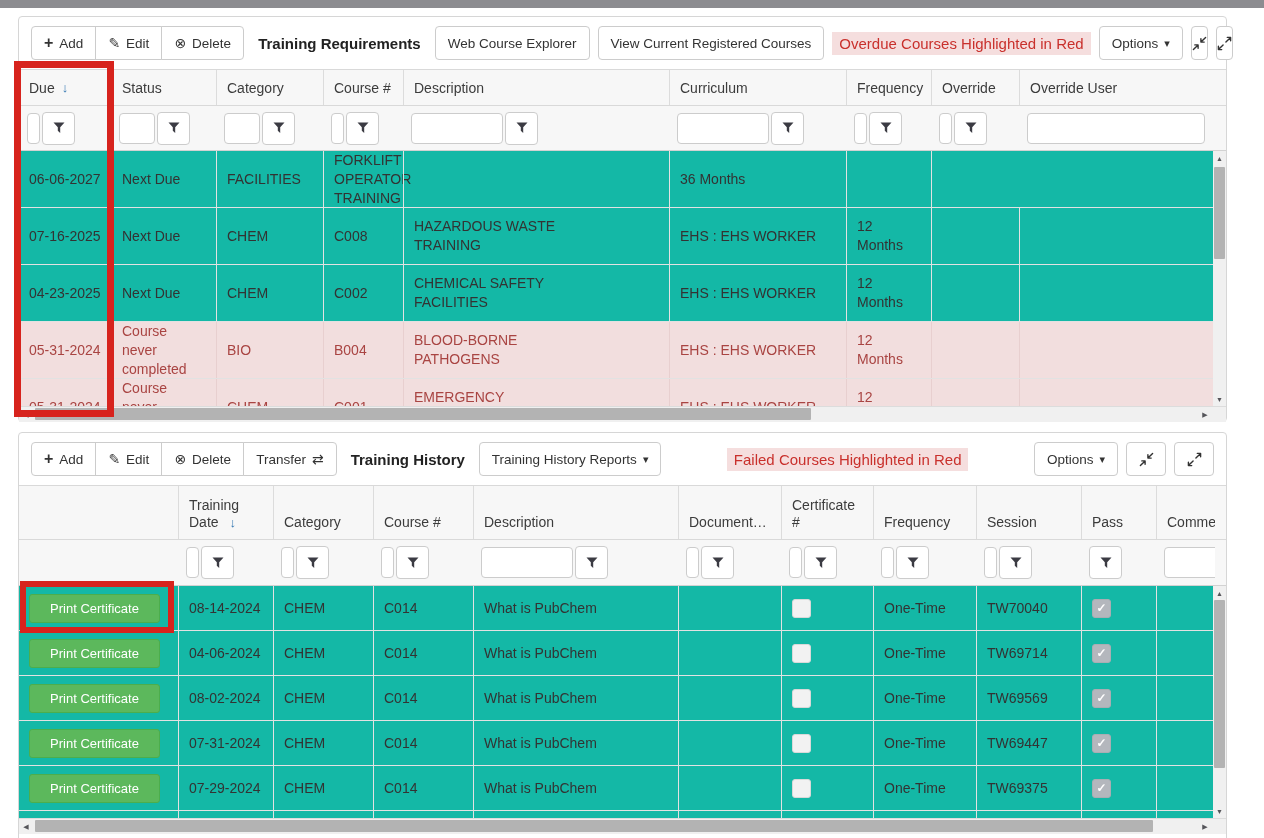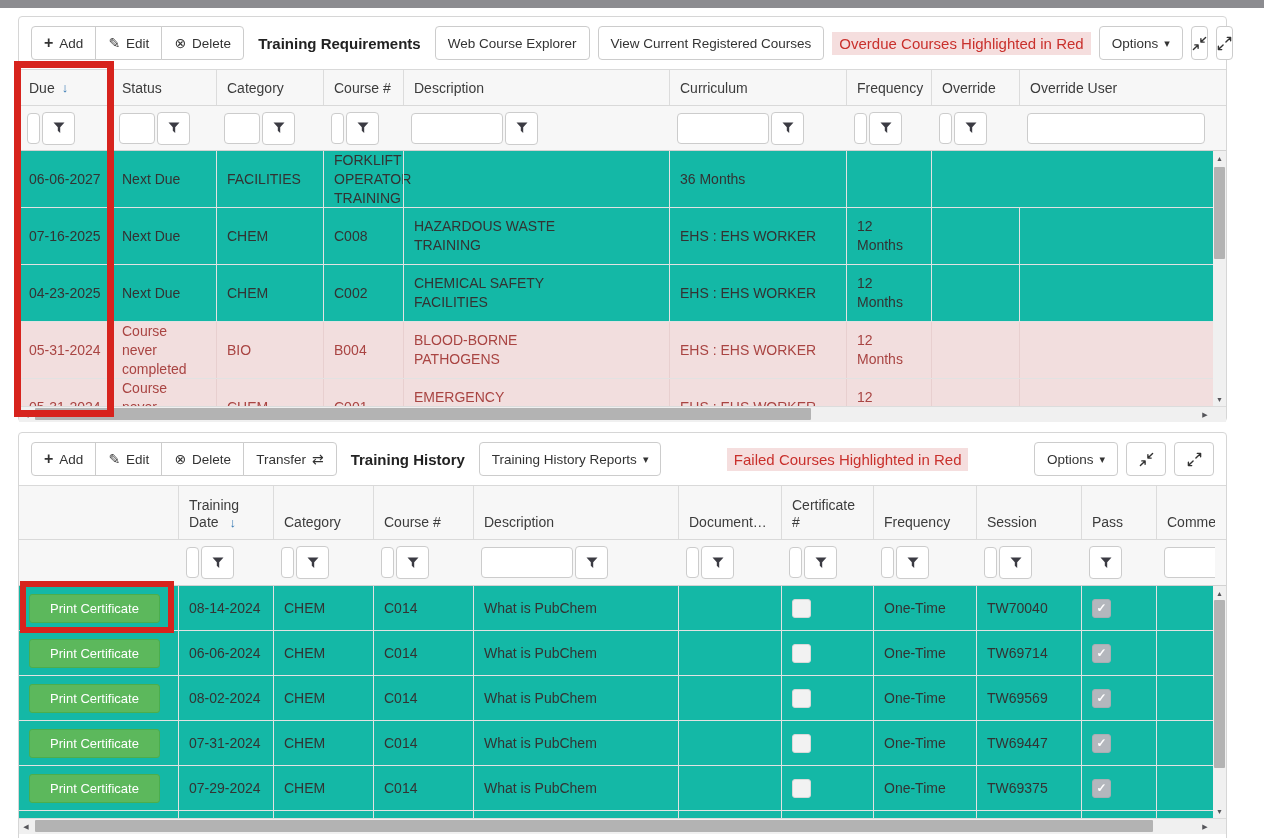--- a/index.html
+++ b/index.html
@@ -447,21 +447,21 @@
         <div class="bc">TW70040</div>
         <div class="bc">
             <span class="cb cb-on">✓</span>
           </div>
         <div class="bc"></div>
       </div>
       <div class="grow grow2 g2">
         <div class="bc btncell">
             <button class="printbtn">Print Certificate</button>
           </div>
-        <div class="bc">06-06-2024</div>
+        <div class="bc">04-06-2024</div>
         <div class="bc">CHEM</div>
         <div class="bc">C014</div>
         <div class="bc">What is PubChem</div>
         <div class="bc"></div>
         <div class="bc">
             <span class="cb cb-off"></span>
           </div>
         <div class="bc">One-Time</div>
         <div class="bc">TW69714</div>
         <div class="bc">

